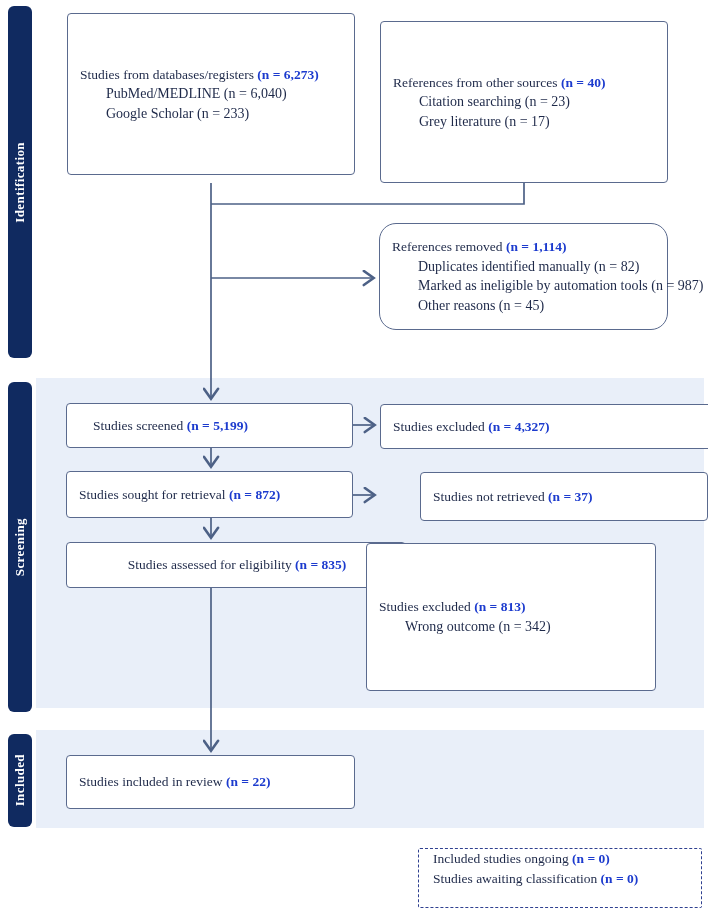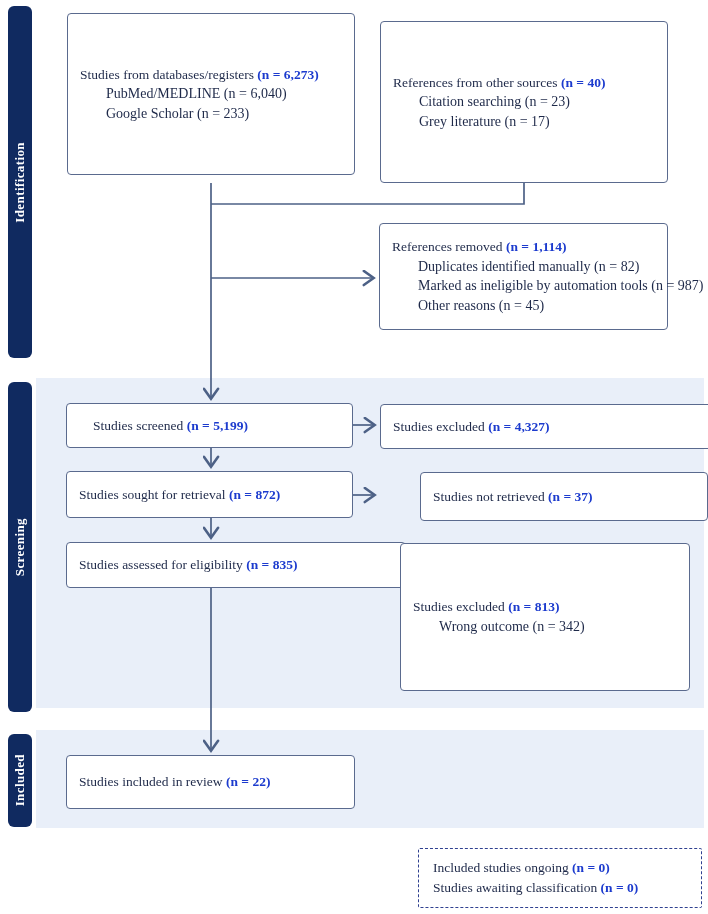--- a/index.html
+++ b/index.html
@@ -80,39 +80,38 @@
   .flow-box .sub-line {
     font-size: 14px;
     color: #1e2949;
     line-height: 1.4;
     padding-left: 26px;
     white-space: nowrap;
   }
 
   .box-databases    { left: 67px;  top: 13px;  width: 288px; height: 162px; }
   .box-othersources { left: 380px; top: 21px;  width: 288px; height: 162px; }
-  .box-removed      { left: 379px; top: 223px; width: 289px; height: 107px; }
+  .box-removed      { left: 379px; top: 223px; width: 289px; height: 107px; border-radius: 17px; }
   .box-screened     { left: 66px;  top: 403px; width: 287px; height: 45px; padding-left: 26px;  }
   .box-excluded1    { left: 380px; top: 404px; width: 336px; height: 45px;  }
   .box-sought       { left: 66px;  top: 471px; width: 287px; height: 47px;  }
   .box-notretrieved { left: 380px; top: 472px; width: 288px; height: 49px; margin-left: 40px;  }
-  .box-assessed     { left: 66px;  top: 542px; width: 340px; height: 46px;  }
-  .box-excluded2    { left: 400px; top: 543px; width: 290px; height: 148px; }
+  .box-assessed     { left: 66px;  top: 542px; width: 340px; height: 46px; align-items: center;  }
+  .box-excluded2    { left: 366px; top: 543px; width: 290px; height: 148px; }
   .box-included     { left: 66px;  top: 755px; width: 289px; height: 54px;  }
 
   .box-ongoing {
     position: absolute;
     left: 418px; top: 848px; width: 284px; height: 60px;
     border: 1.6px dashed #2f4090;
     border-radius: 2px;
     box-sizing: border-box;
     background: #ffffff;
     display: flex;
     flex-direction: column;
-    justify-content: center;
     padding-left: 14px;
     z-index: 2;
   }
   .box-ongoing .title-line {
     font-size: 13.5px;
     color: #1e2949;
     line-height: 1.5;
     white-space: nowrap;
   }
   .box-ongoing .count {

